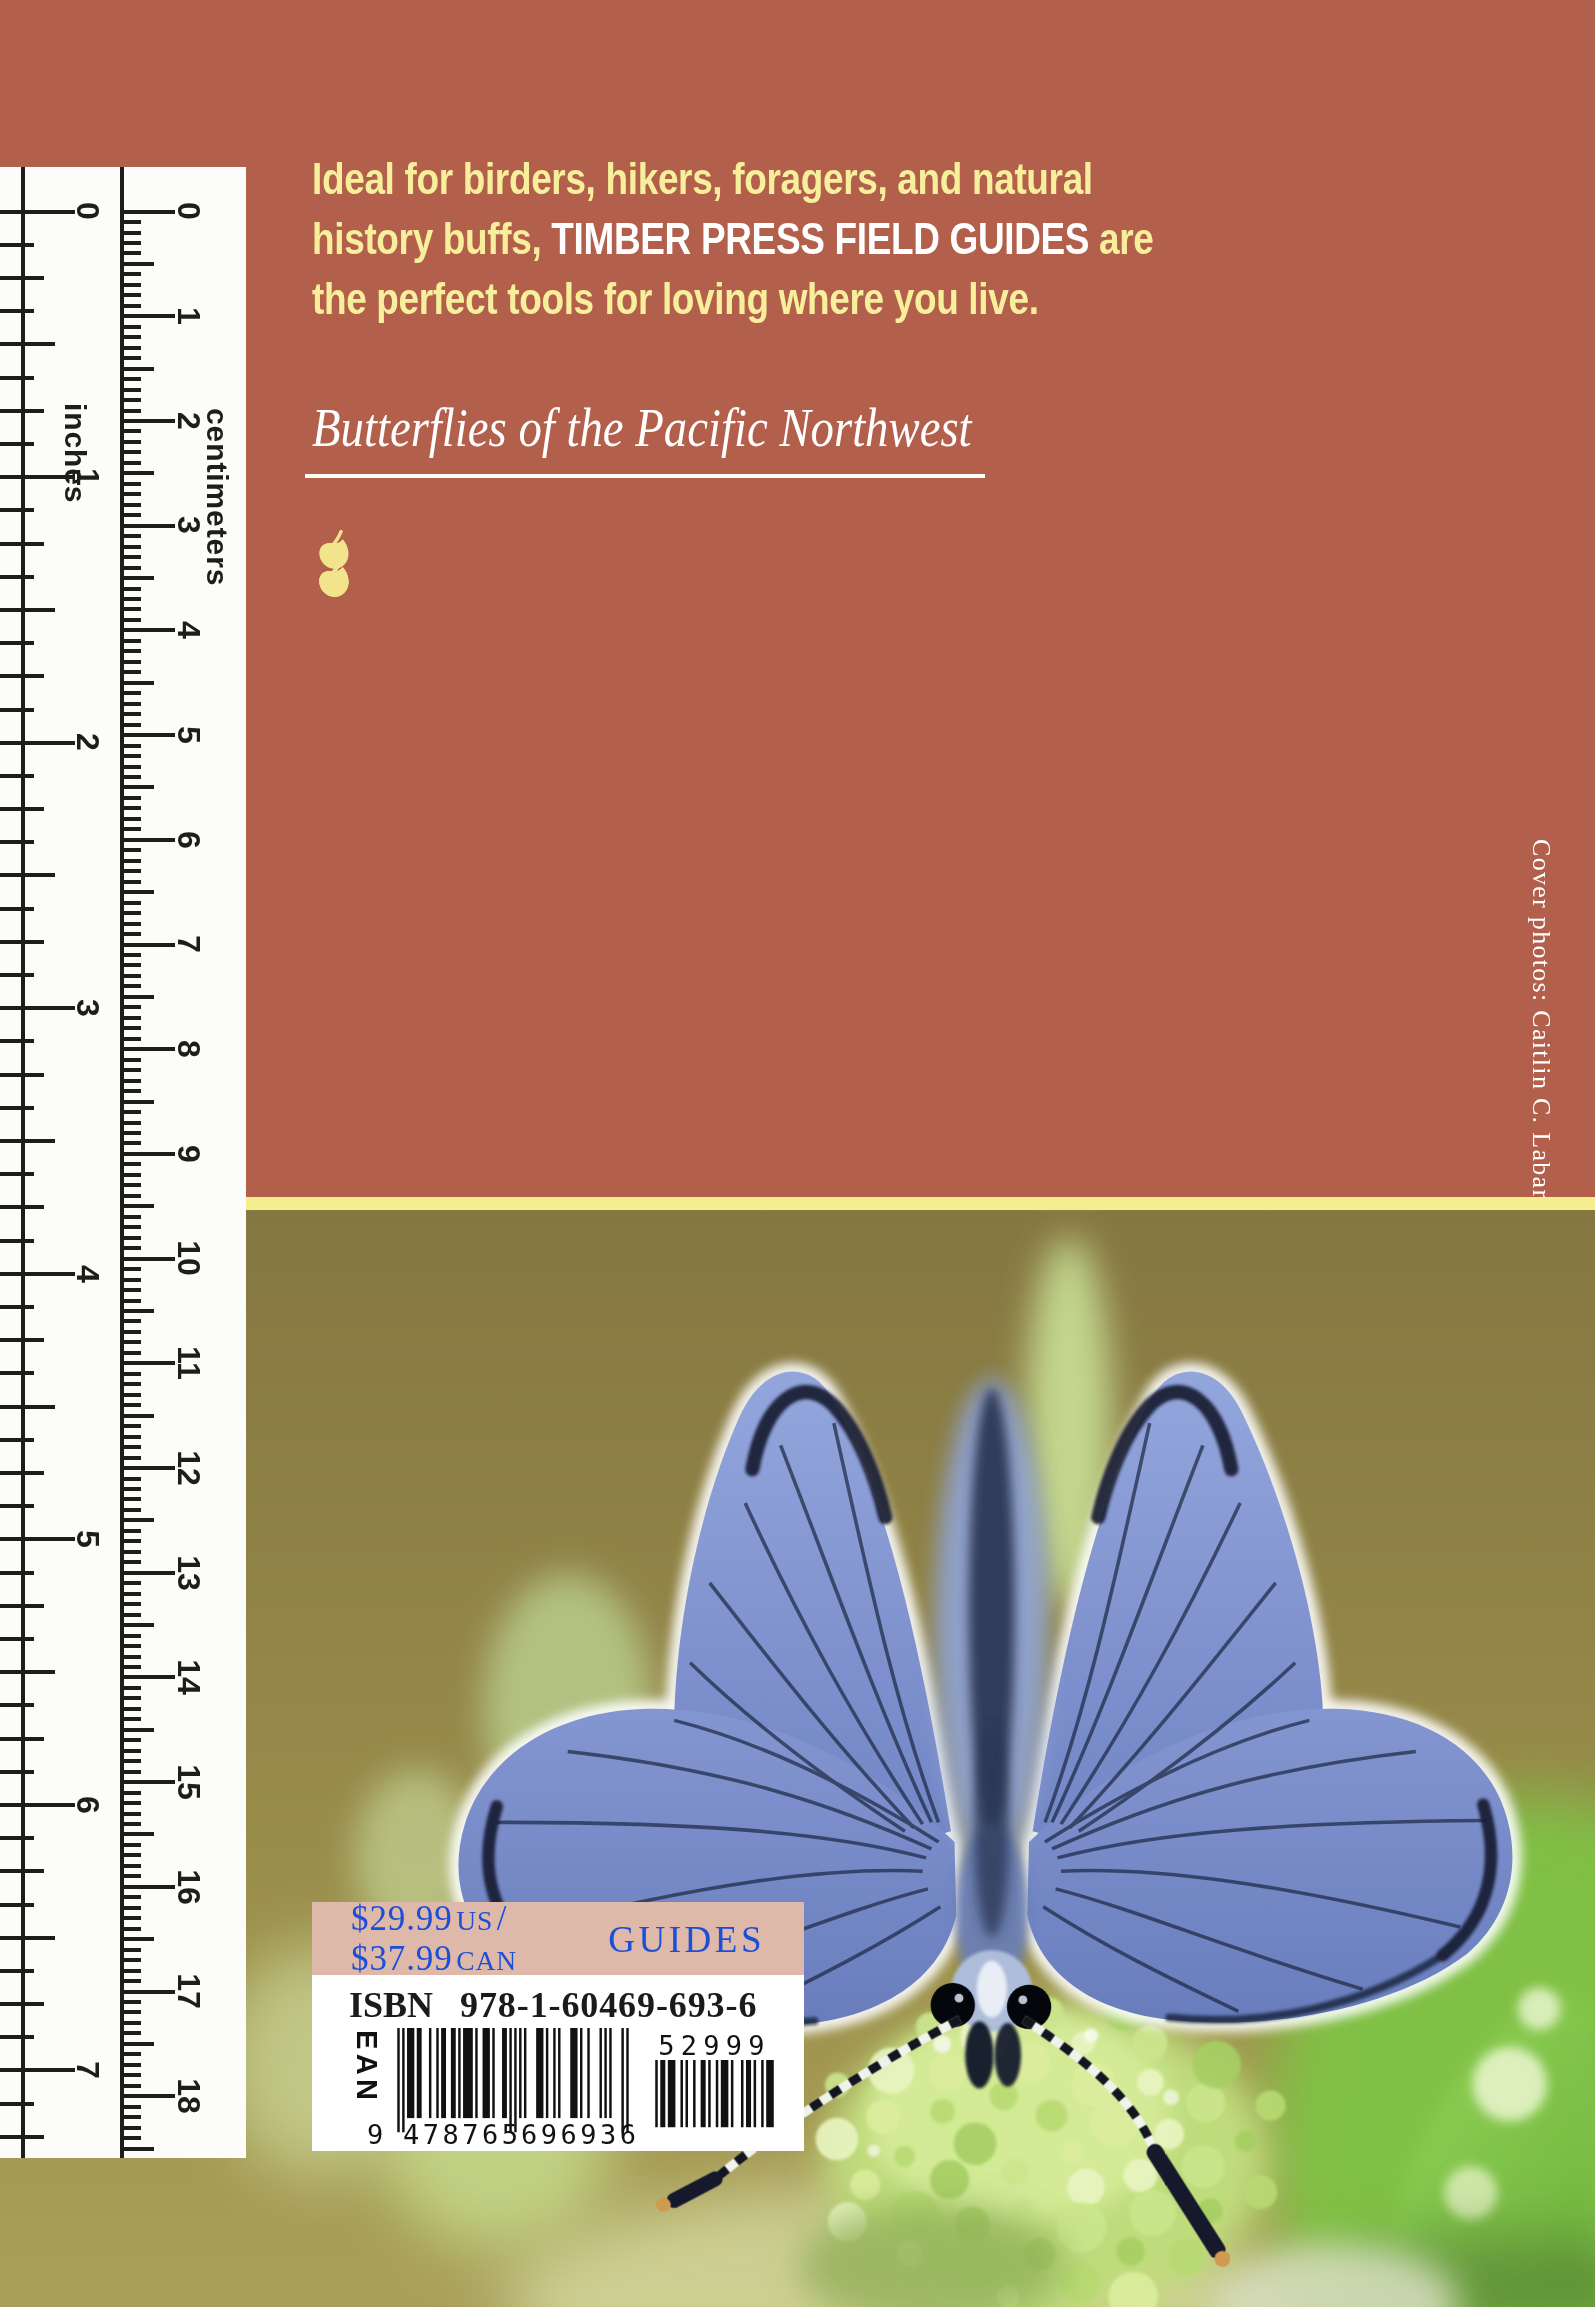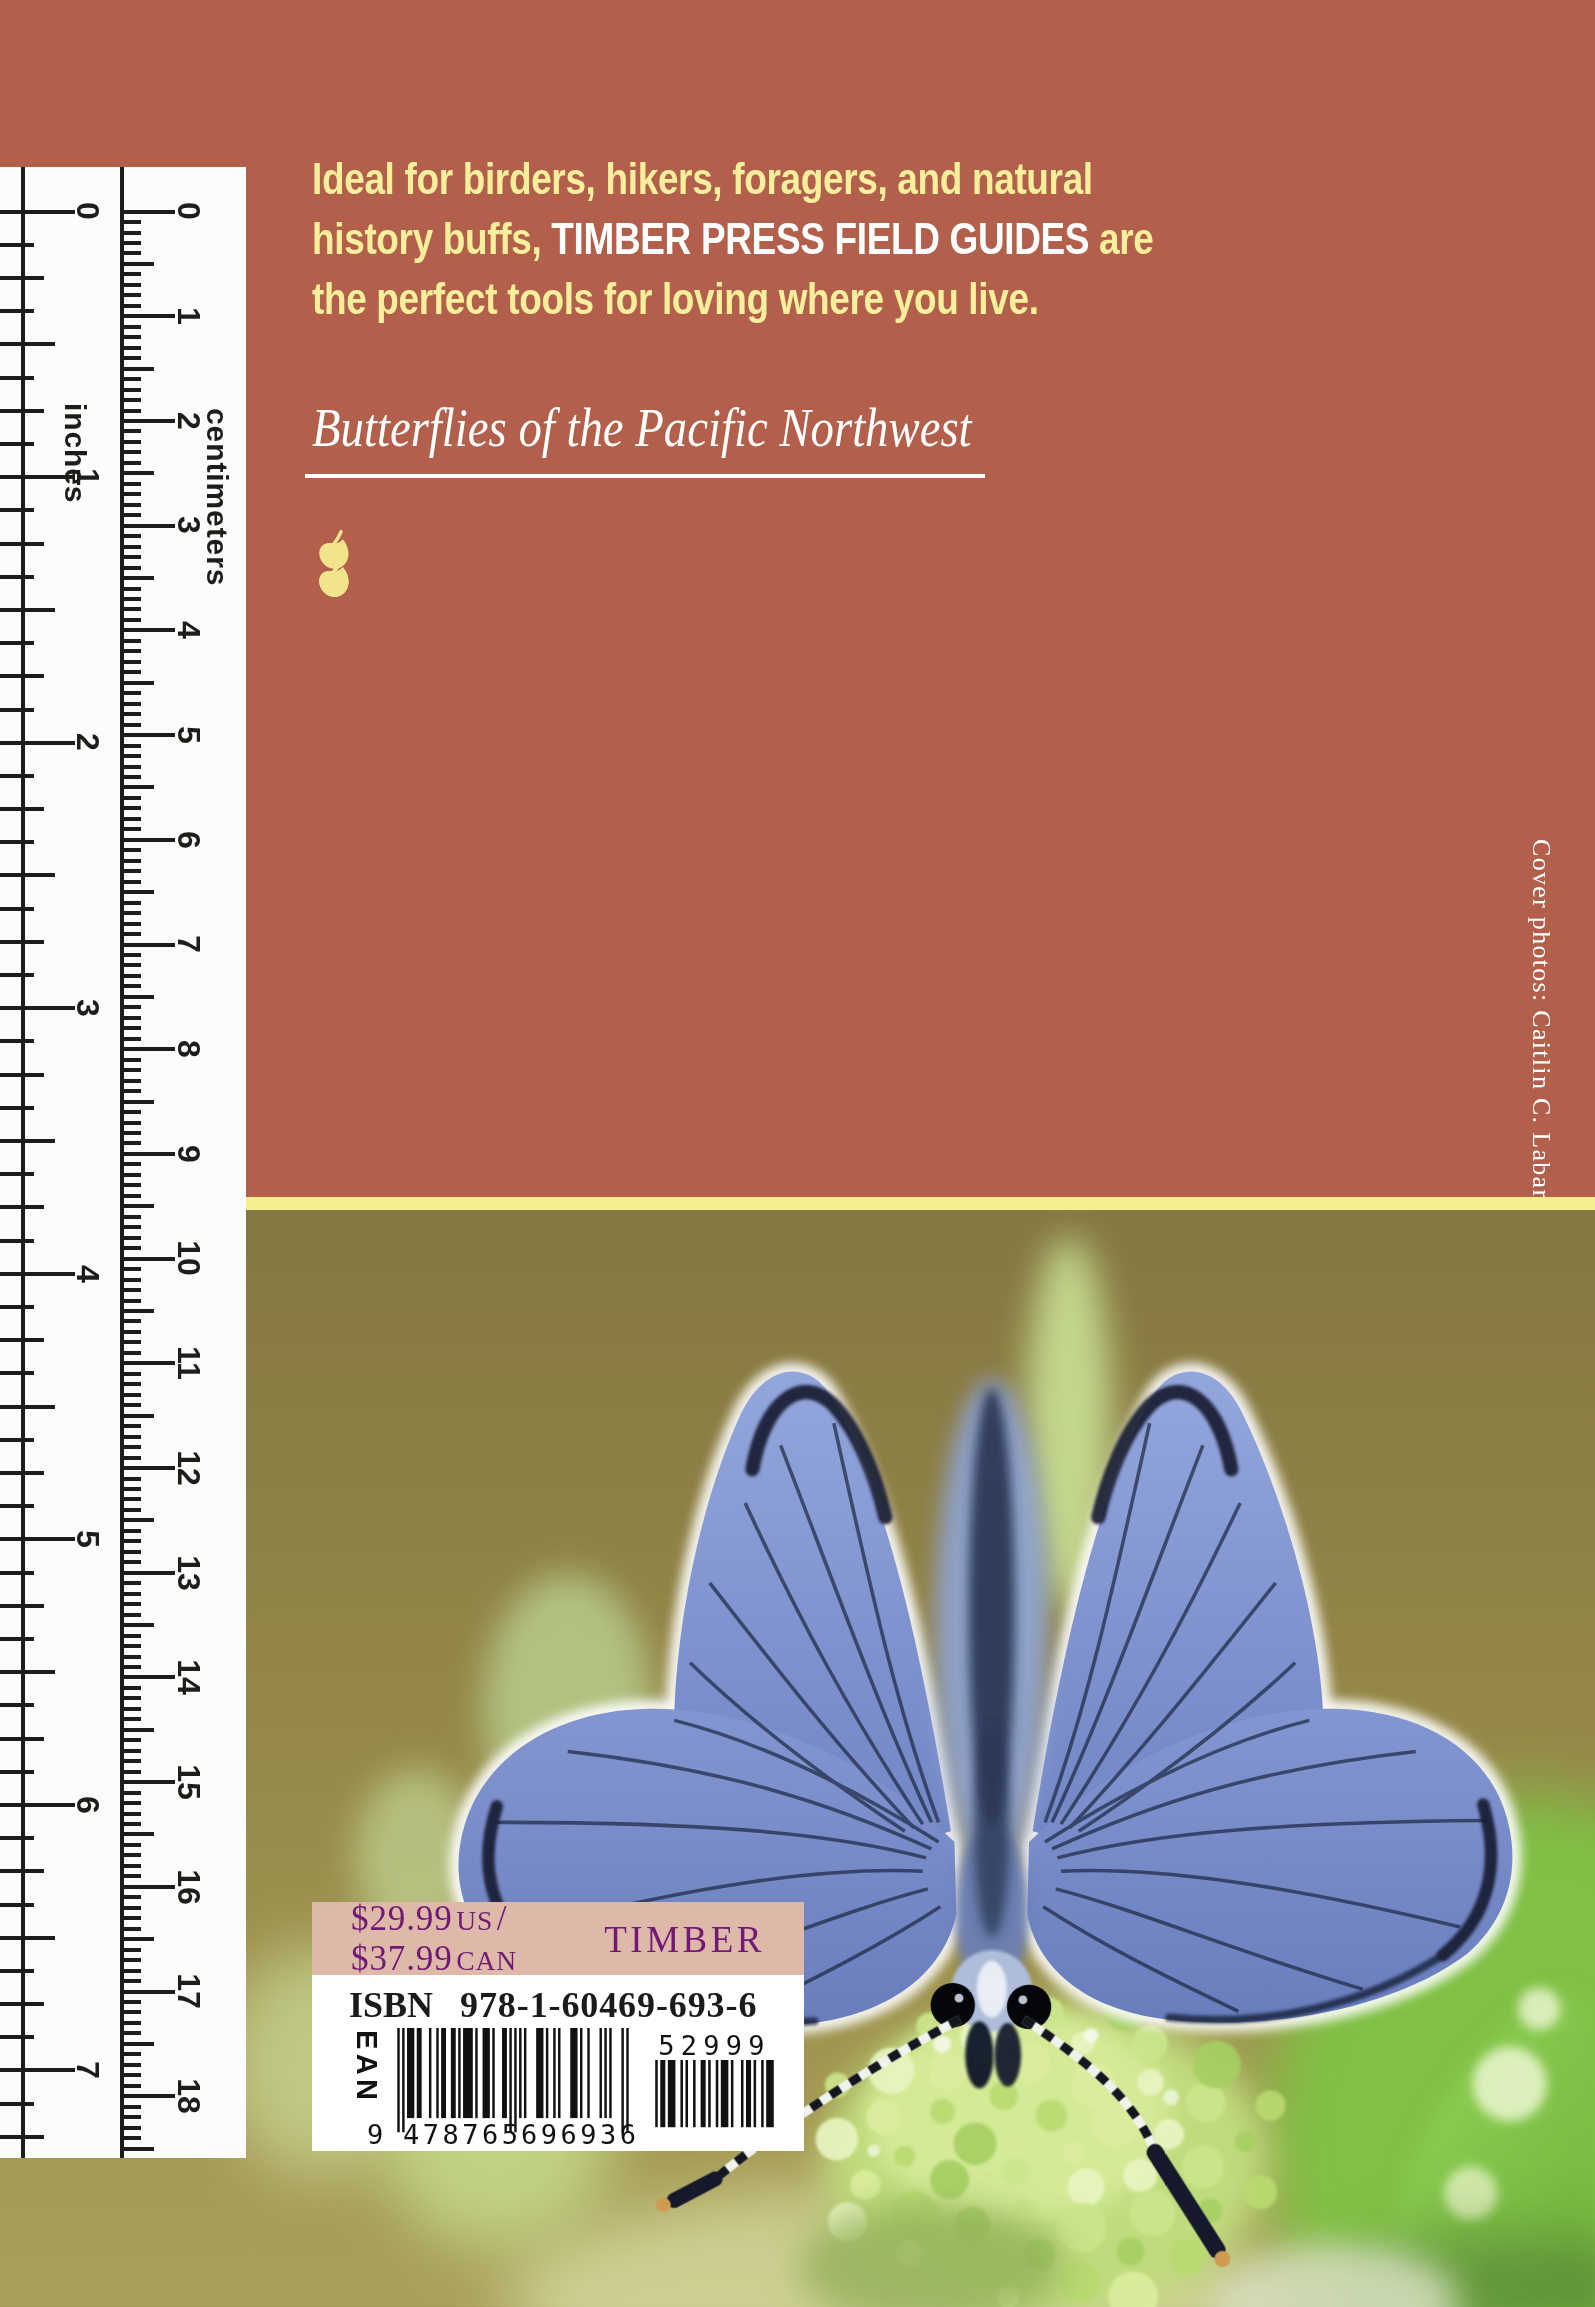--- a/index.html
+++ b/index.html
@@ -31,21 +31,21 @@
   .ruler .baseline{position:absolute;top:0;bottom:0;width:4.4px;background:#1d1d1b;}
   .ruler .tick{position:absolute;height:3.5px;background:#1d1d1b;}
   .v-num{position:absolute;transform:translate(-50%,-50%) rotate(90deg);
          font:700 32px "Liberation Sans",sans-serif;color:#1d1d1b;}
   .ruler-label{position:absolute;transform-origin:0 0;transform:rotate(90deg);
          font:700 30px "Liberation Sans",sans-serif;color:#1d1d1b;letter-spacing:0.9px;white-space:nowrap;}
 
   
   .price-box{position:absolute;left:312px;top:1902px;width:492px;height:74px;background:var(--pink,#deb9a9);
          display:flex;align-items:center;justify-content:space-between;padding:0 39px;box-sizing:border-box;
-         color:#701a75;}
+         color:#1d4ed8;}
   .price-box .amt{font-size:35px;letter-spacing:0.9px;}
   .price-box .unit{font-size:27.5px;letter-spacing:0.9px;}
   .price-box .sep{font-size:35px;}
   .price-box .category{font-size:37px;letter-spacing:3.5px;}
 
   
   .isbn-box{position:absolute;left:312px;top:1975px;width:492px;height:176px;background:#fff;}
   .isbn-line{position:absolute;left:37px;top:9px;font-weight:bold;font-size:36px;color:#1b1b1b;white-space:nowrap;}
   .isbn-line .isbn-num{margin-left:27px;letter-spacing:0.9px;}
   .ean{position:absolute;left:71px;top:55px;transform-origin:0 0;transform:rotate(90deg);
@@ -580,21 +580,21 @@
   </div>
 
   <div class="price-box">
     <div>
       <span class="amt">$29.99</span>
       <span class="unit">US</span>
       <span class="sep">/</span>
       <span class="amt">$37.99</span>
       <span class="unit">CAN</span>
     </div>
-    <div class="category">TIMBER</div>
+    <div class="category">GUIDES</div>
   </div>
 
   <div class="isbn-box">
     <div class="isbn-line">
       <span>ISBN</span><span class="isbn-num">978-1-60469-693-6</span>
     </div>
     <div class="ean">EAN</div>
     <svg id="barcode-main" width="232" height="106" viewBox="0 0 262 120">
         <rect x="0.00" y="0" width="2.76" height="118" fill="#111"></rect>
         <rect x="5.52" y="0" width="2.76" height="118" fill="#111"></rect>

